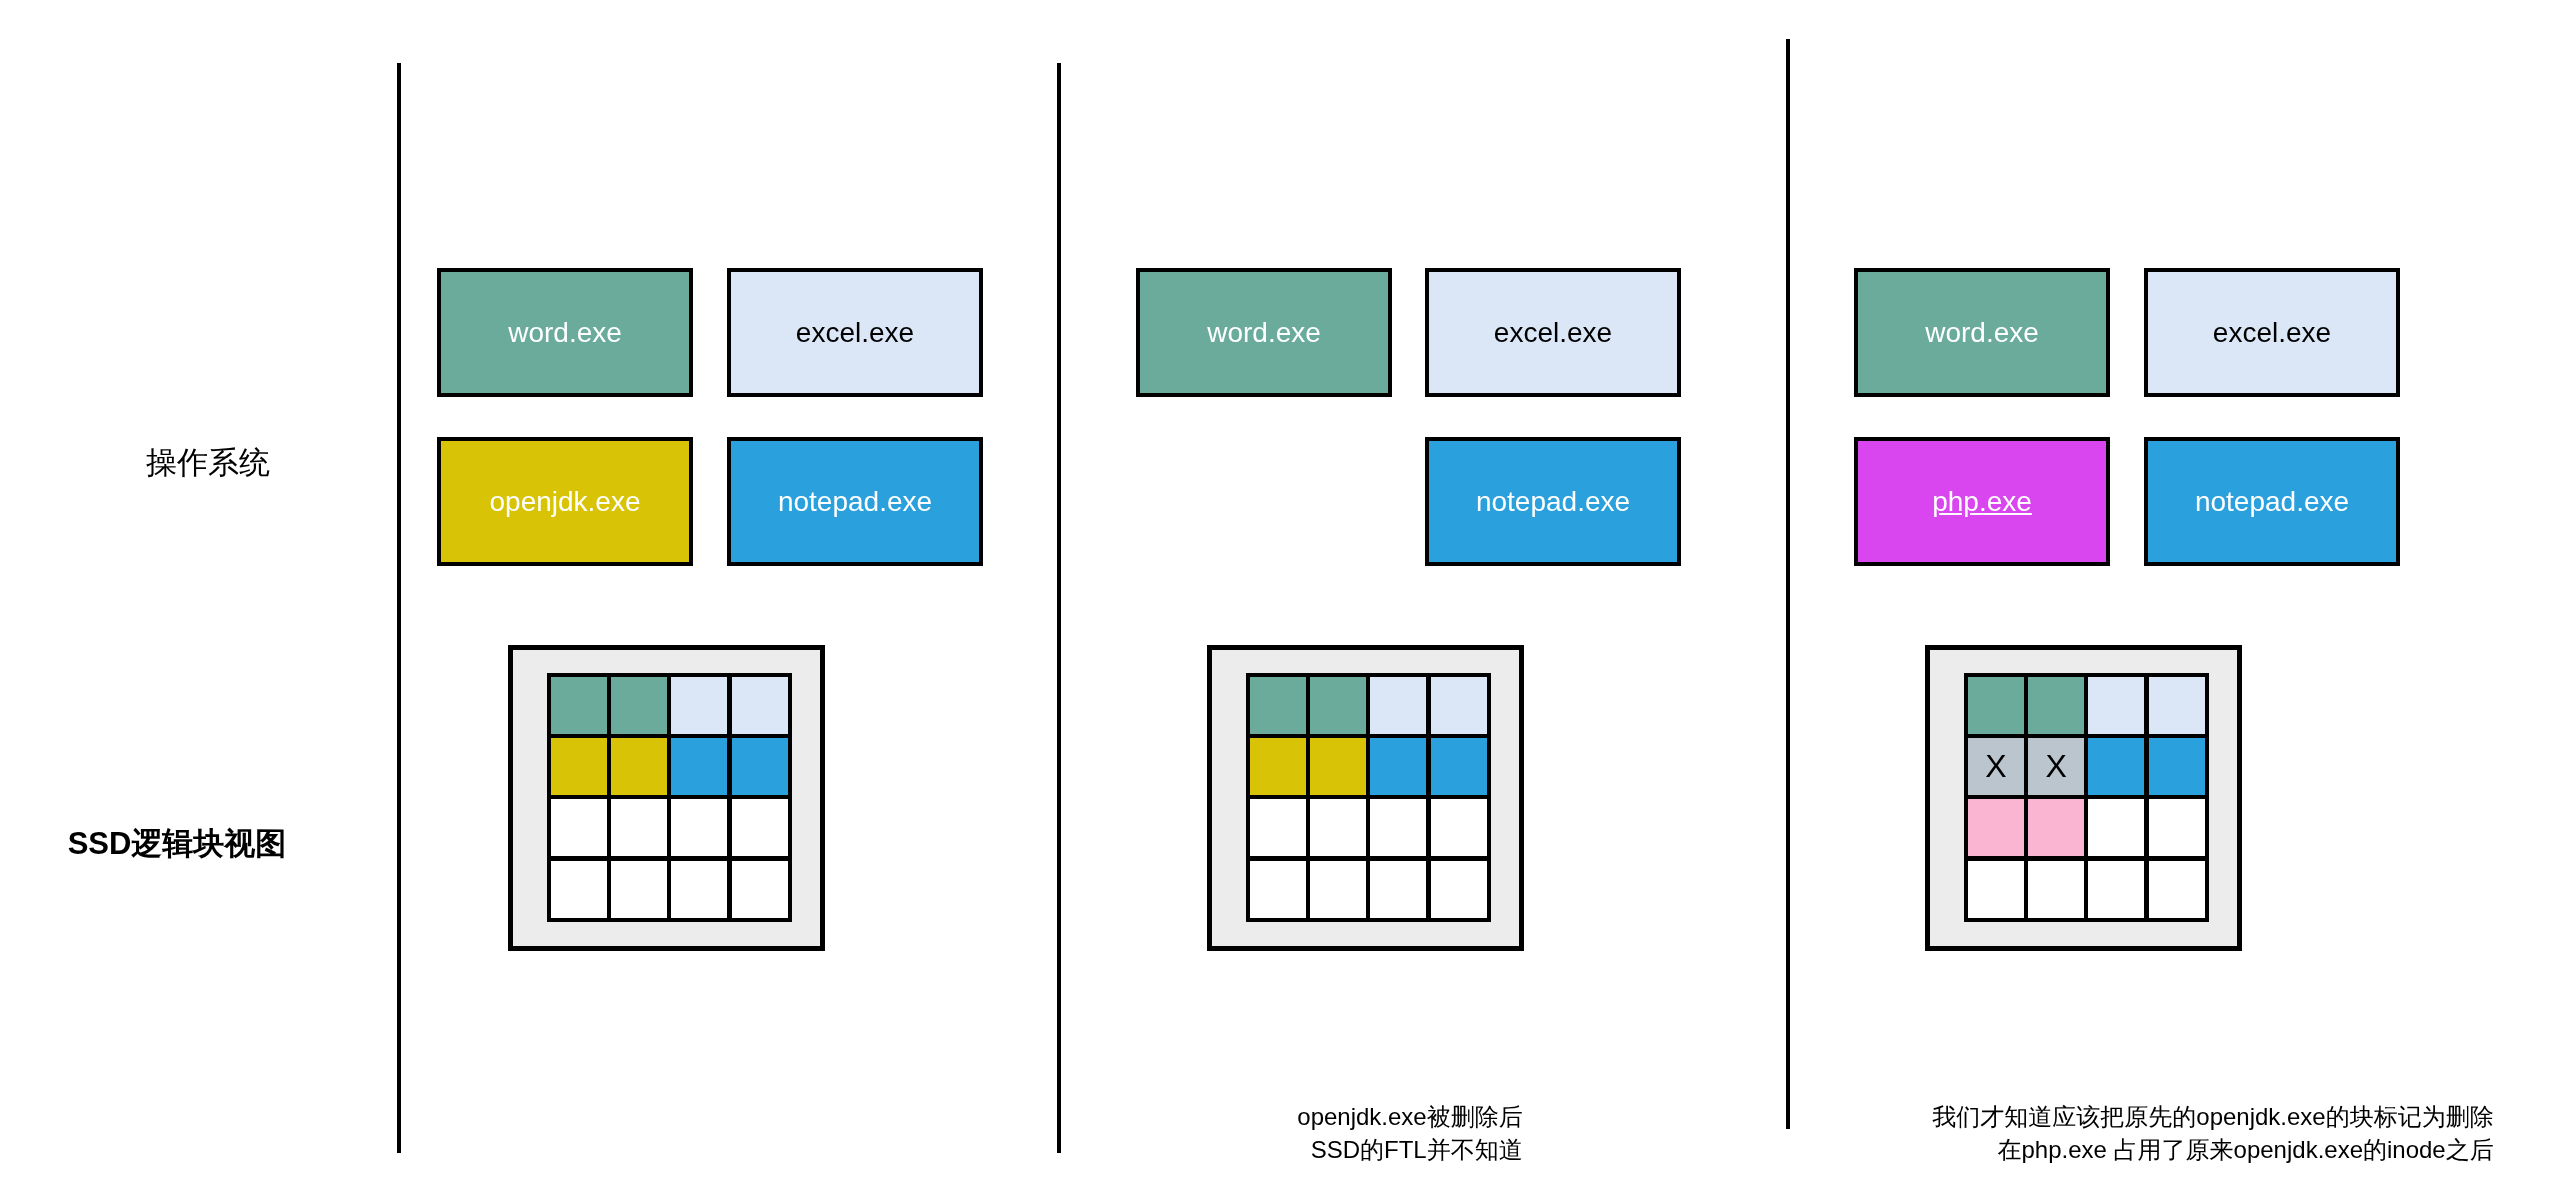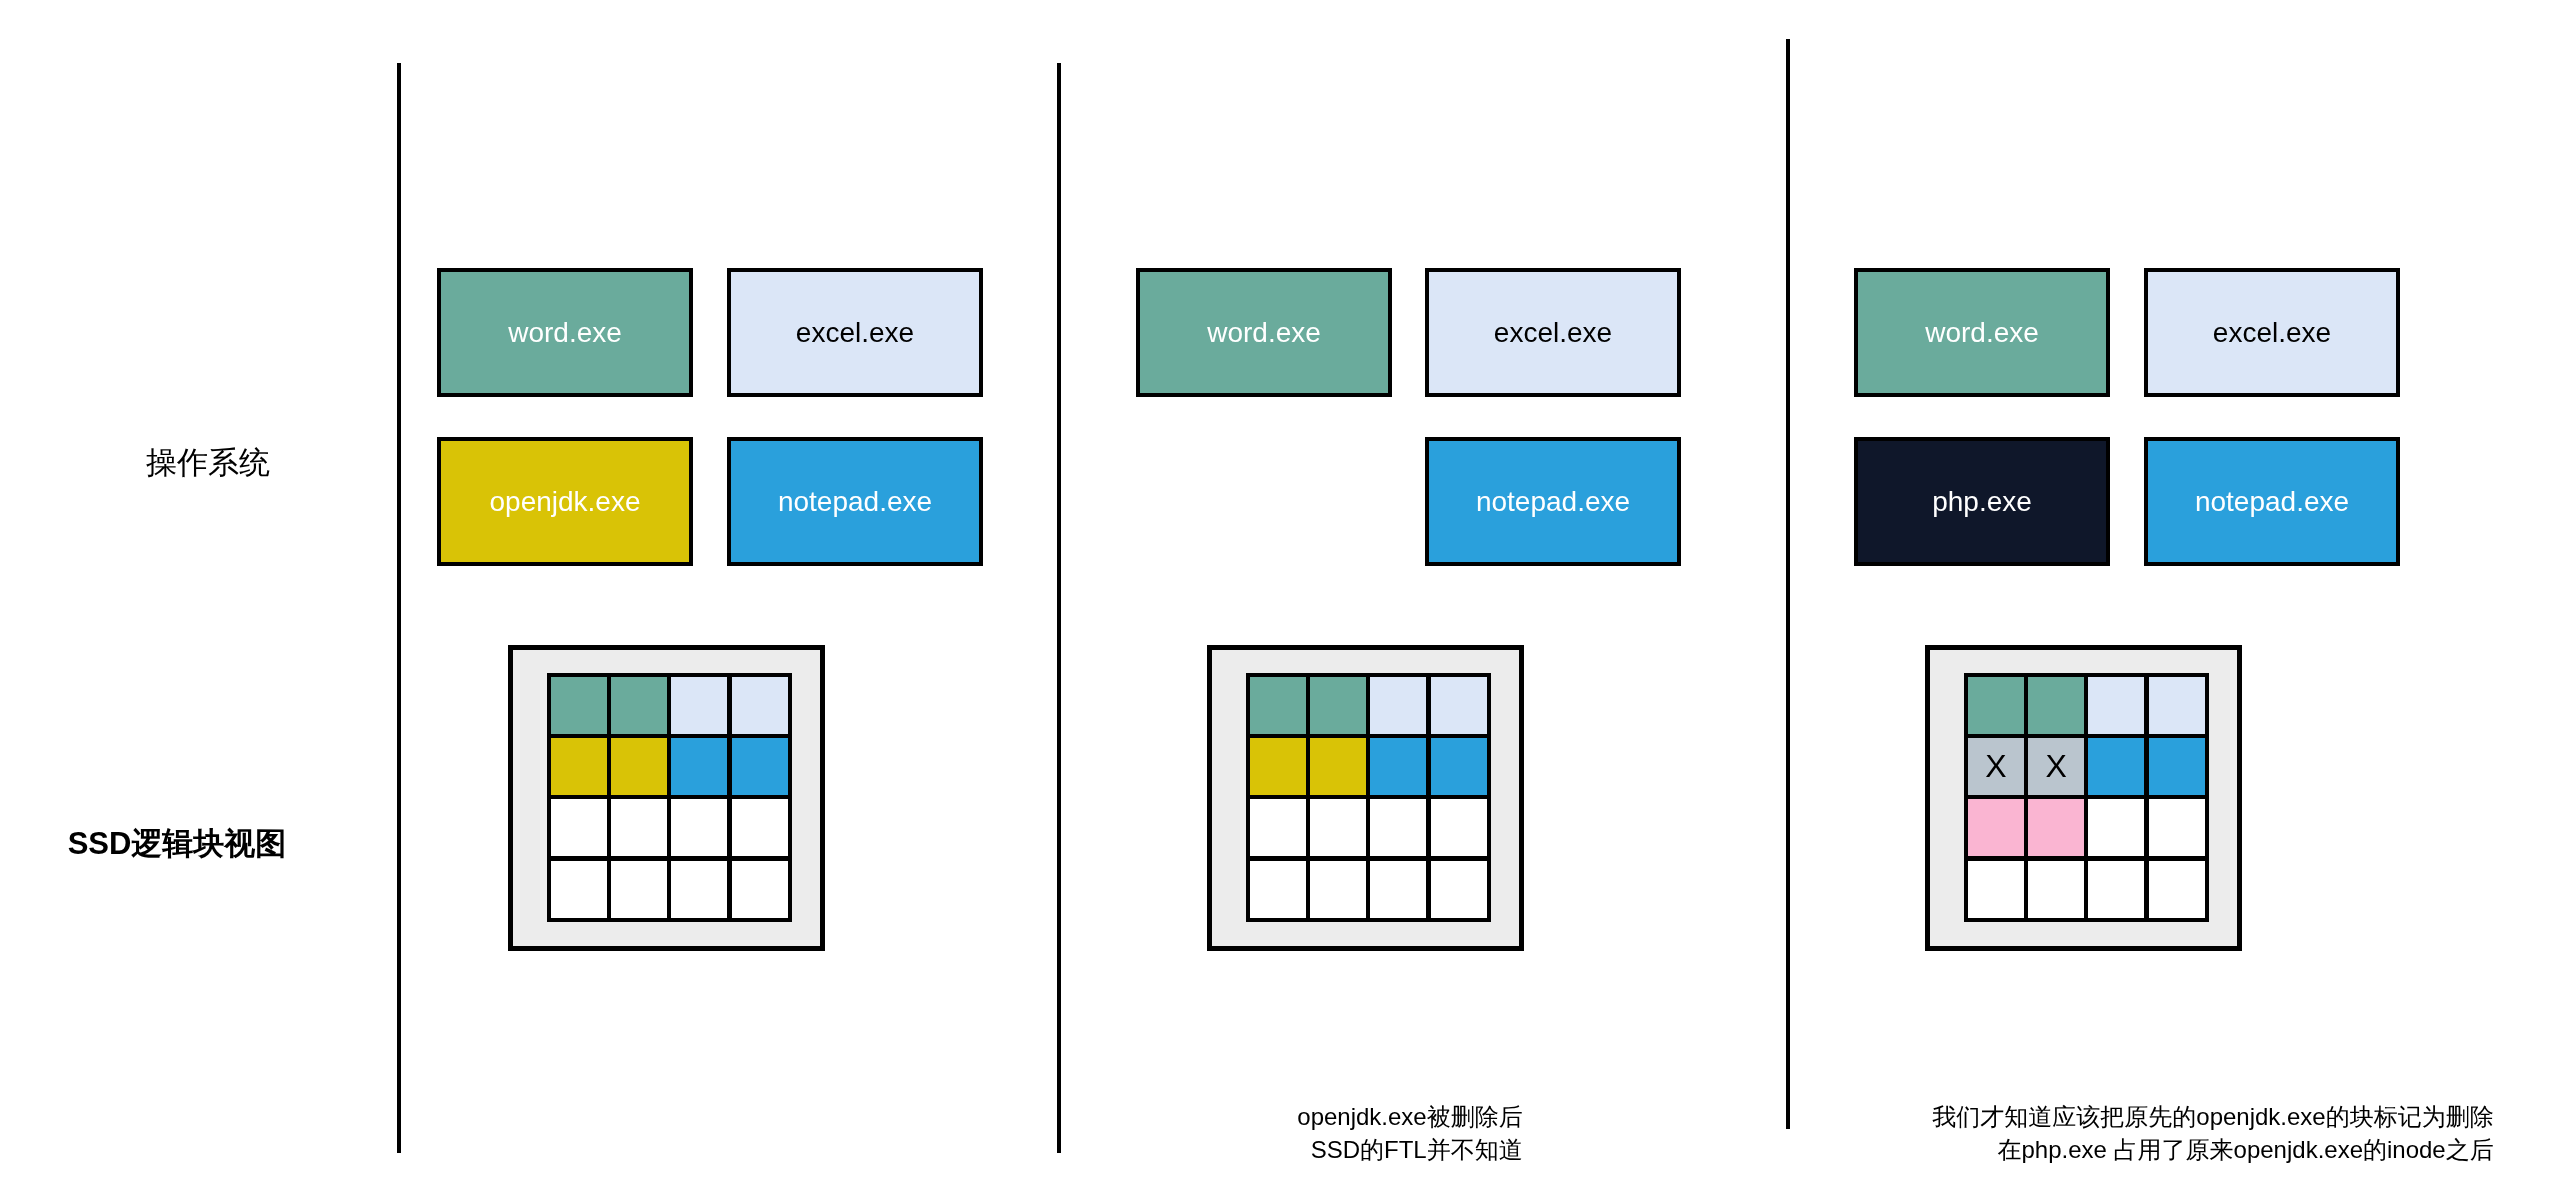--- a/index.html
+++ b/index.html
@@ -111,21 +111,21 @@
         </div>
       </div>
       <div class="caption" style="left: 1395px;">
         <div>openjdk.exe被删除后</div>
         <div>SSD的FTL并不知道</div>
       </div>
     </div>
   <div class="panel" id="panel-2">
       <div class="proc-box" style="left: 1854px; top: 268px; background: rgb(106, 171, 156); color: rgb(255, 255, 255);">word.exe</div>
       <div class="proc-box" style="left: 2144px; top: 268px; background: rgb(219, 230, 247); color: rgb(0, 0, 0);">excel.exe</div>
-      <div class="proc-box" style="left: 1854px; top: 437px; background: #0f172a; color: rgb(255, 255, 255);">php.exe</div>
+      <div class="proc-box" style="left: 1854px; top: 437px; background: #d946ef; color: rgb(255, 255, 255); text-decoration: underline;">php.exe</div>
       <div class="proc-box" style="left: 2144px; top: 437px; background: rgb(42, 160, 220); color: rgb(255, 255, 255);">notepad.exe</div>
       <div class="grid-frame" style="left: 1925px; background: rgb(236, 236, 236);">
         <div class="block-grid">
           <div class="block-cell" style="background: rgb(106, 171, 156);"></div>
           <div class="block-cell" style="background: rgb(106, 171, 156);"></div>
           <div class="block-cell" style="background: rgb(219, 230, 247);"></div>
           <div class="block-cell" style="background: rgb(219, 230, 247);"></div>
           <div class="block-cell" style="background: rgb(186, 197, 206);">
             <span>X</span>
           </div>

